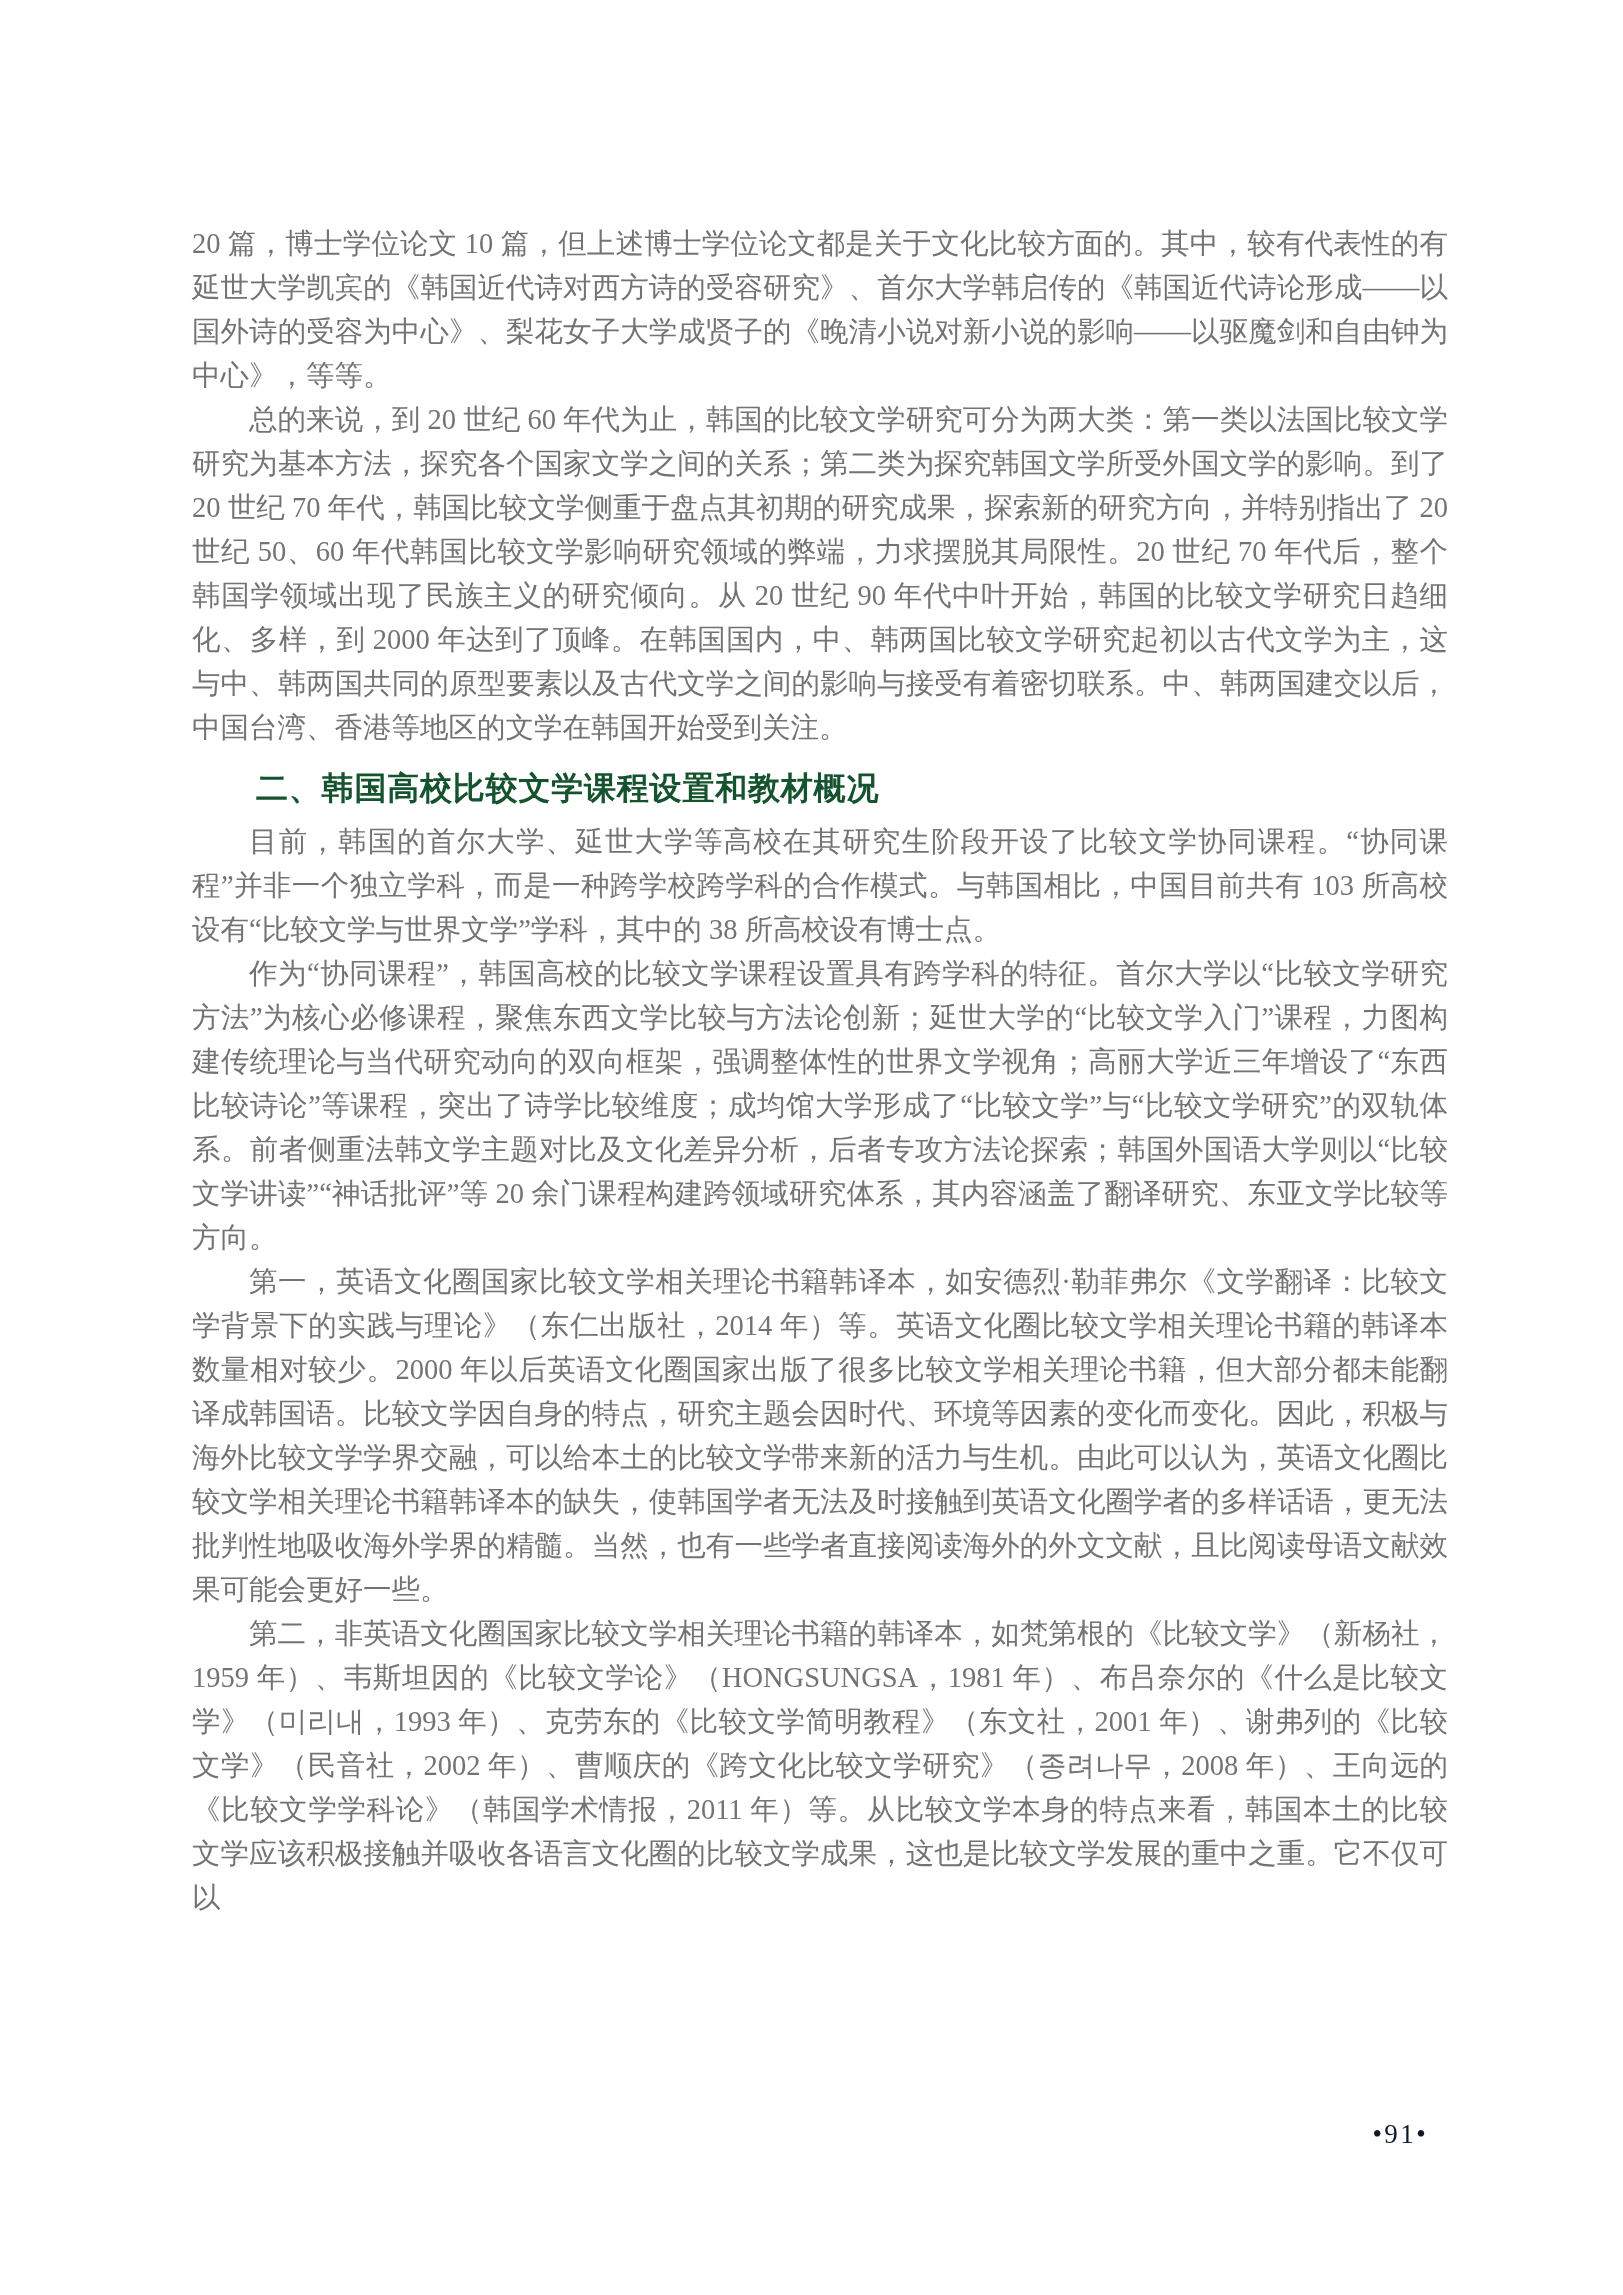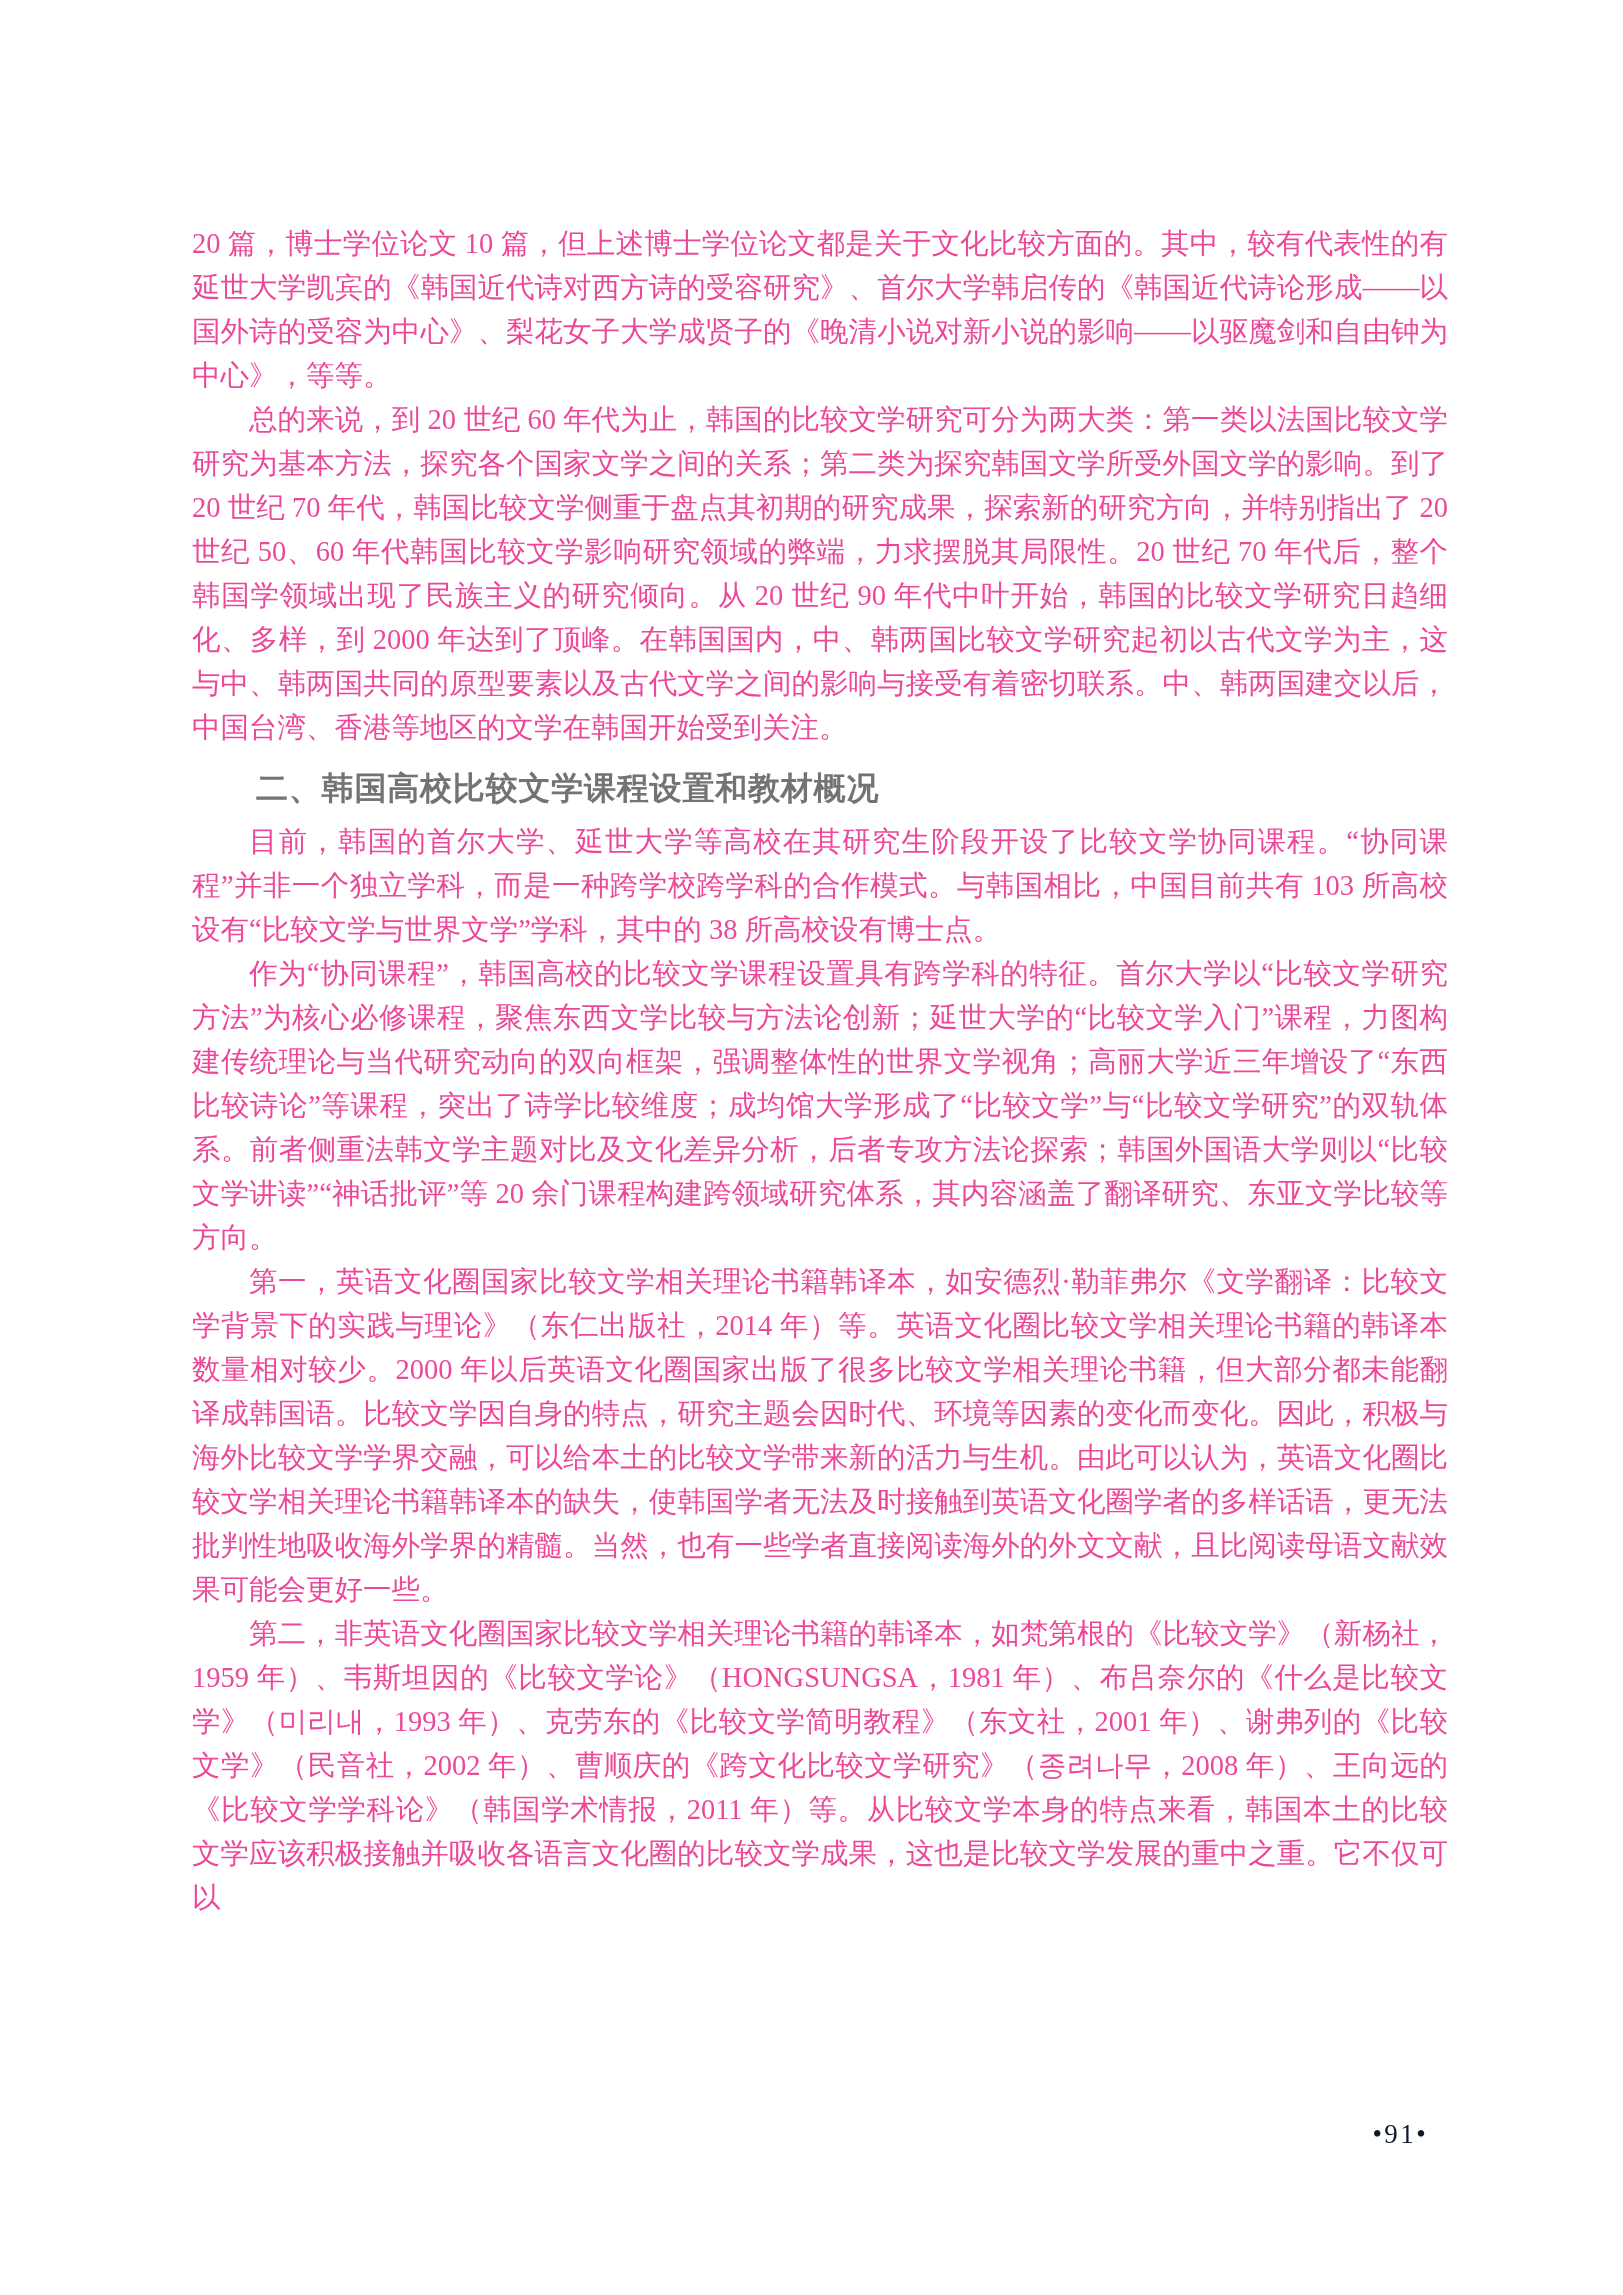--- a/index.html
+++ b/index.html
@@ -14,34 +14,34 @@
     position: absolute;
     left: 192px;
     top: 222px;
     width: 1256px;
   }
   .body-para {
     margin: 0;
     font-family: "Liberation Serif", "DejaVu Serif", serif;
     font-size: 28.5px;
     line-height: 44px;
-    color: #ec4899;
+    color: #737373;
     text-align: justify;
     text-justify: inter-ideograph;
     word-break: normal;
     overflow-wrap: break-word;
   }
   .indent { text-indent: 2em; }
   .section-heading {
     margin: 14.3px 0 8px 0;
     font-family: "Liberation Sans", "DejaVu Sans", sans-serif;
     font-weight: 700;
     font-size: 32px;
     line-height: 48px;
-    color: #737373;
+    color: #14532d;
     text-indent: 2em;
     letter-spacing: 0.8px;
   }
   .page-number {
     position: absolute;
     top: 2118px;
     right: 195px;
     font-family: Liberation Serif, serif;
     font-size: 27px;
     line-height: 32px;

